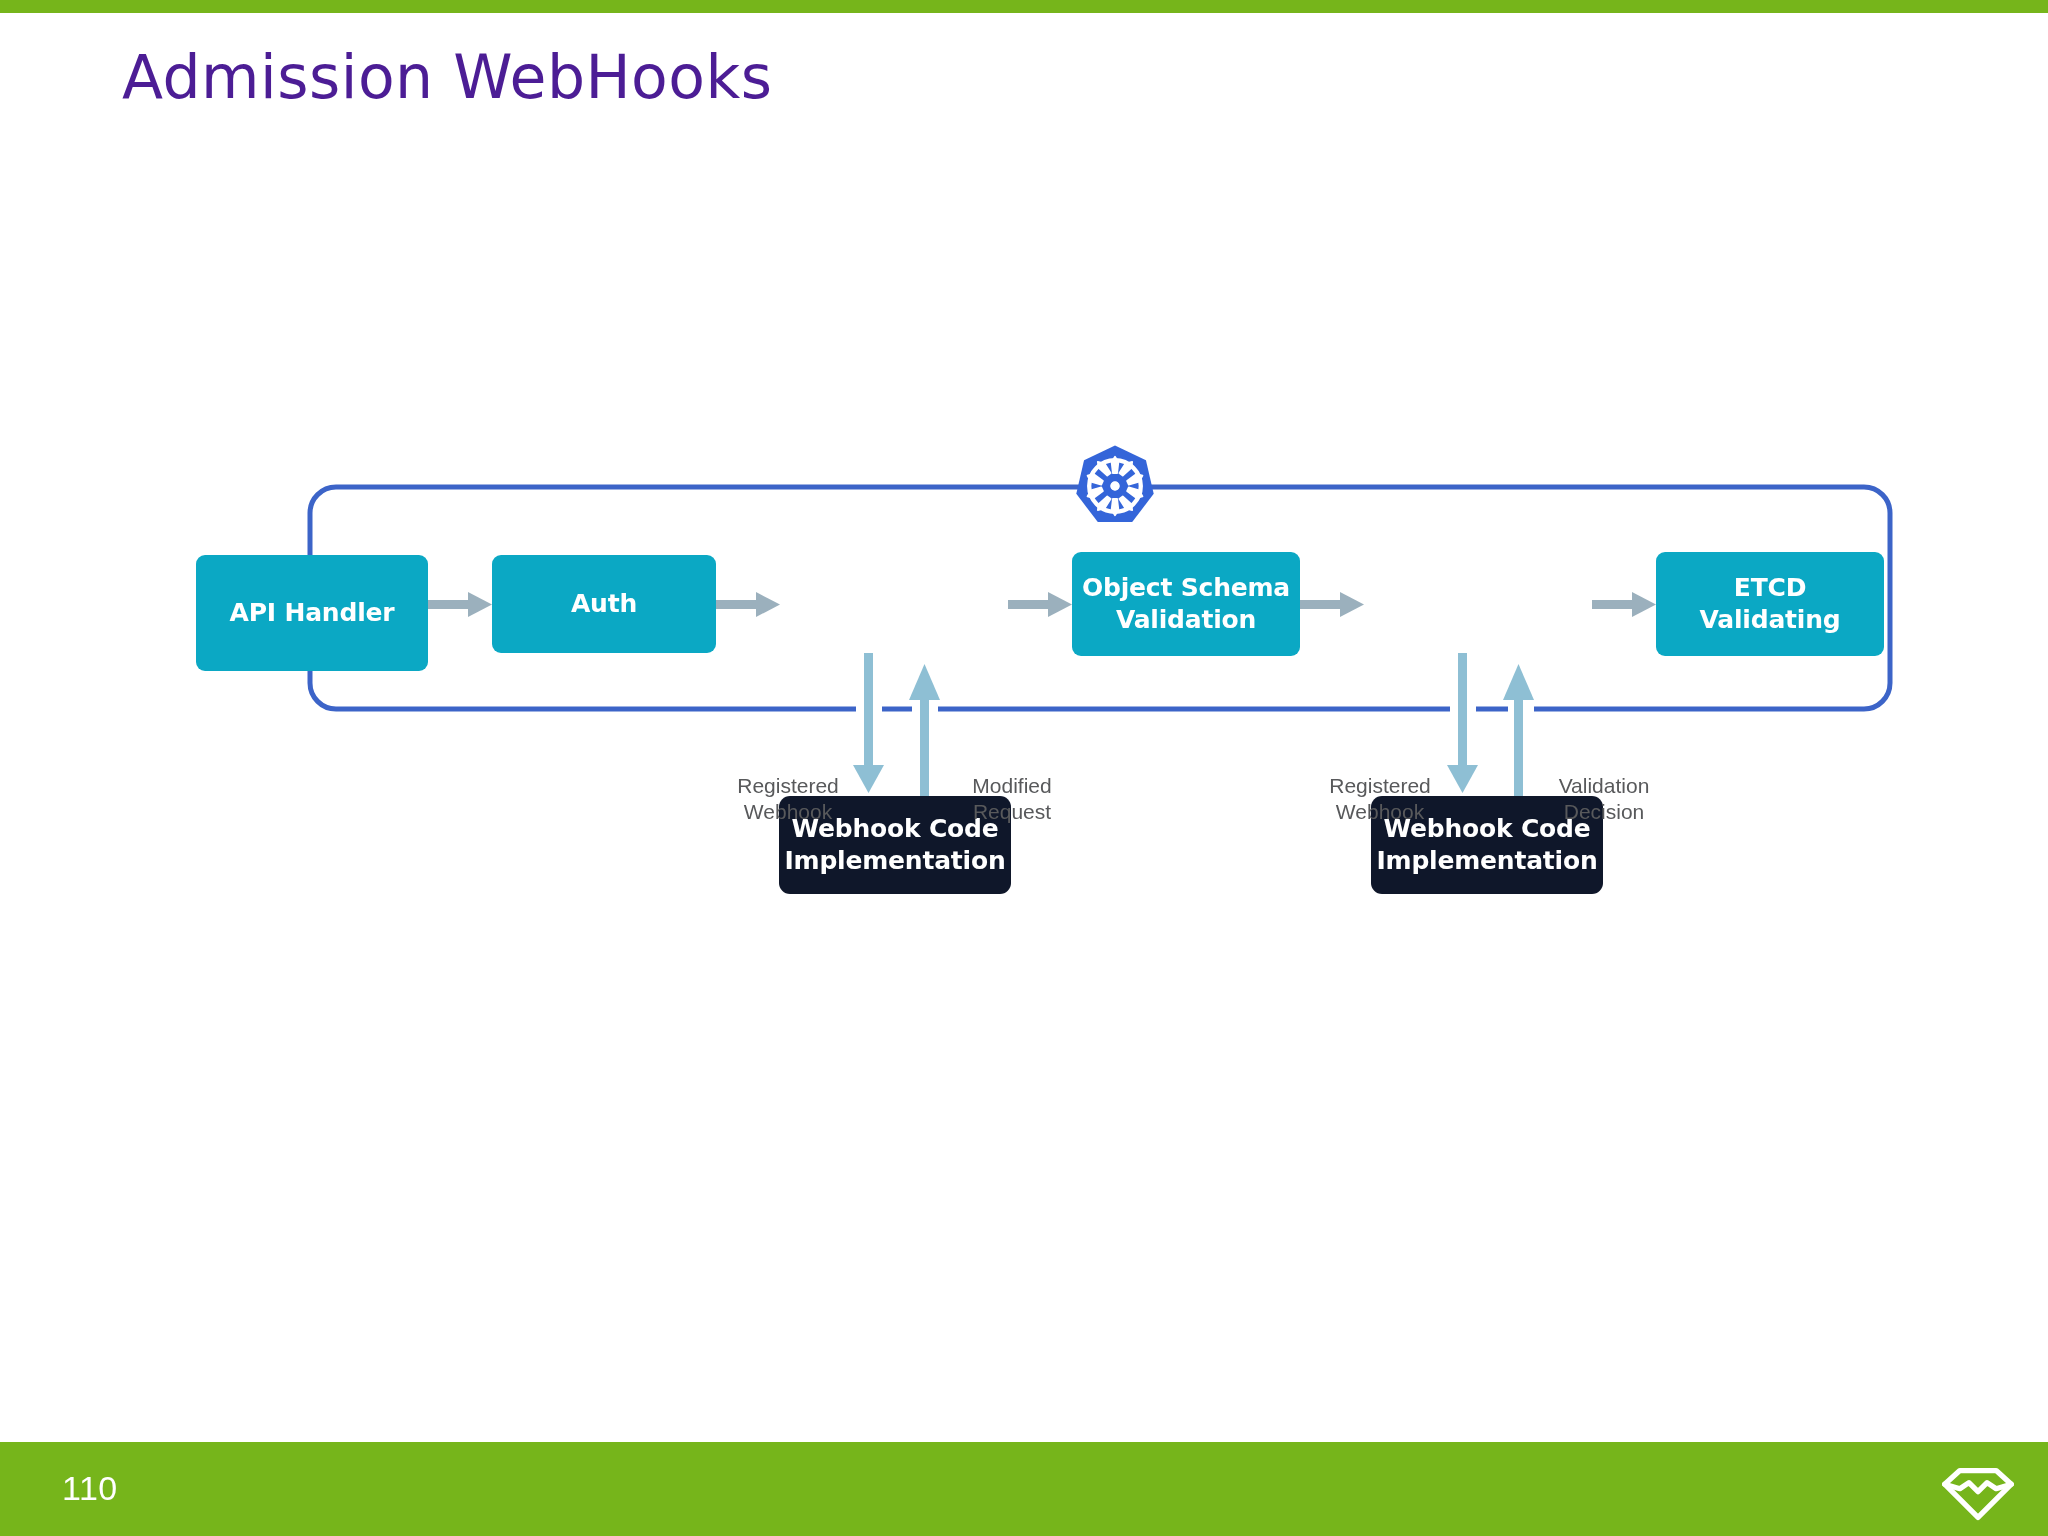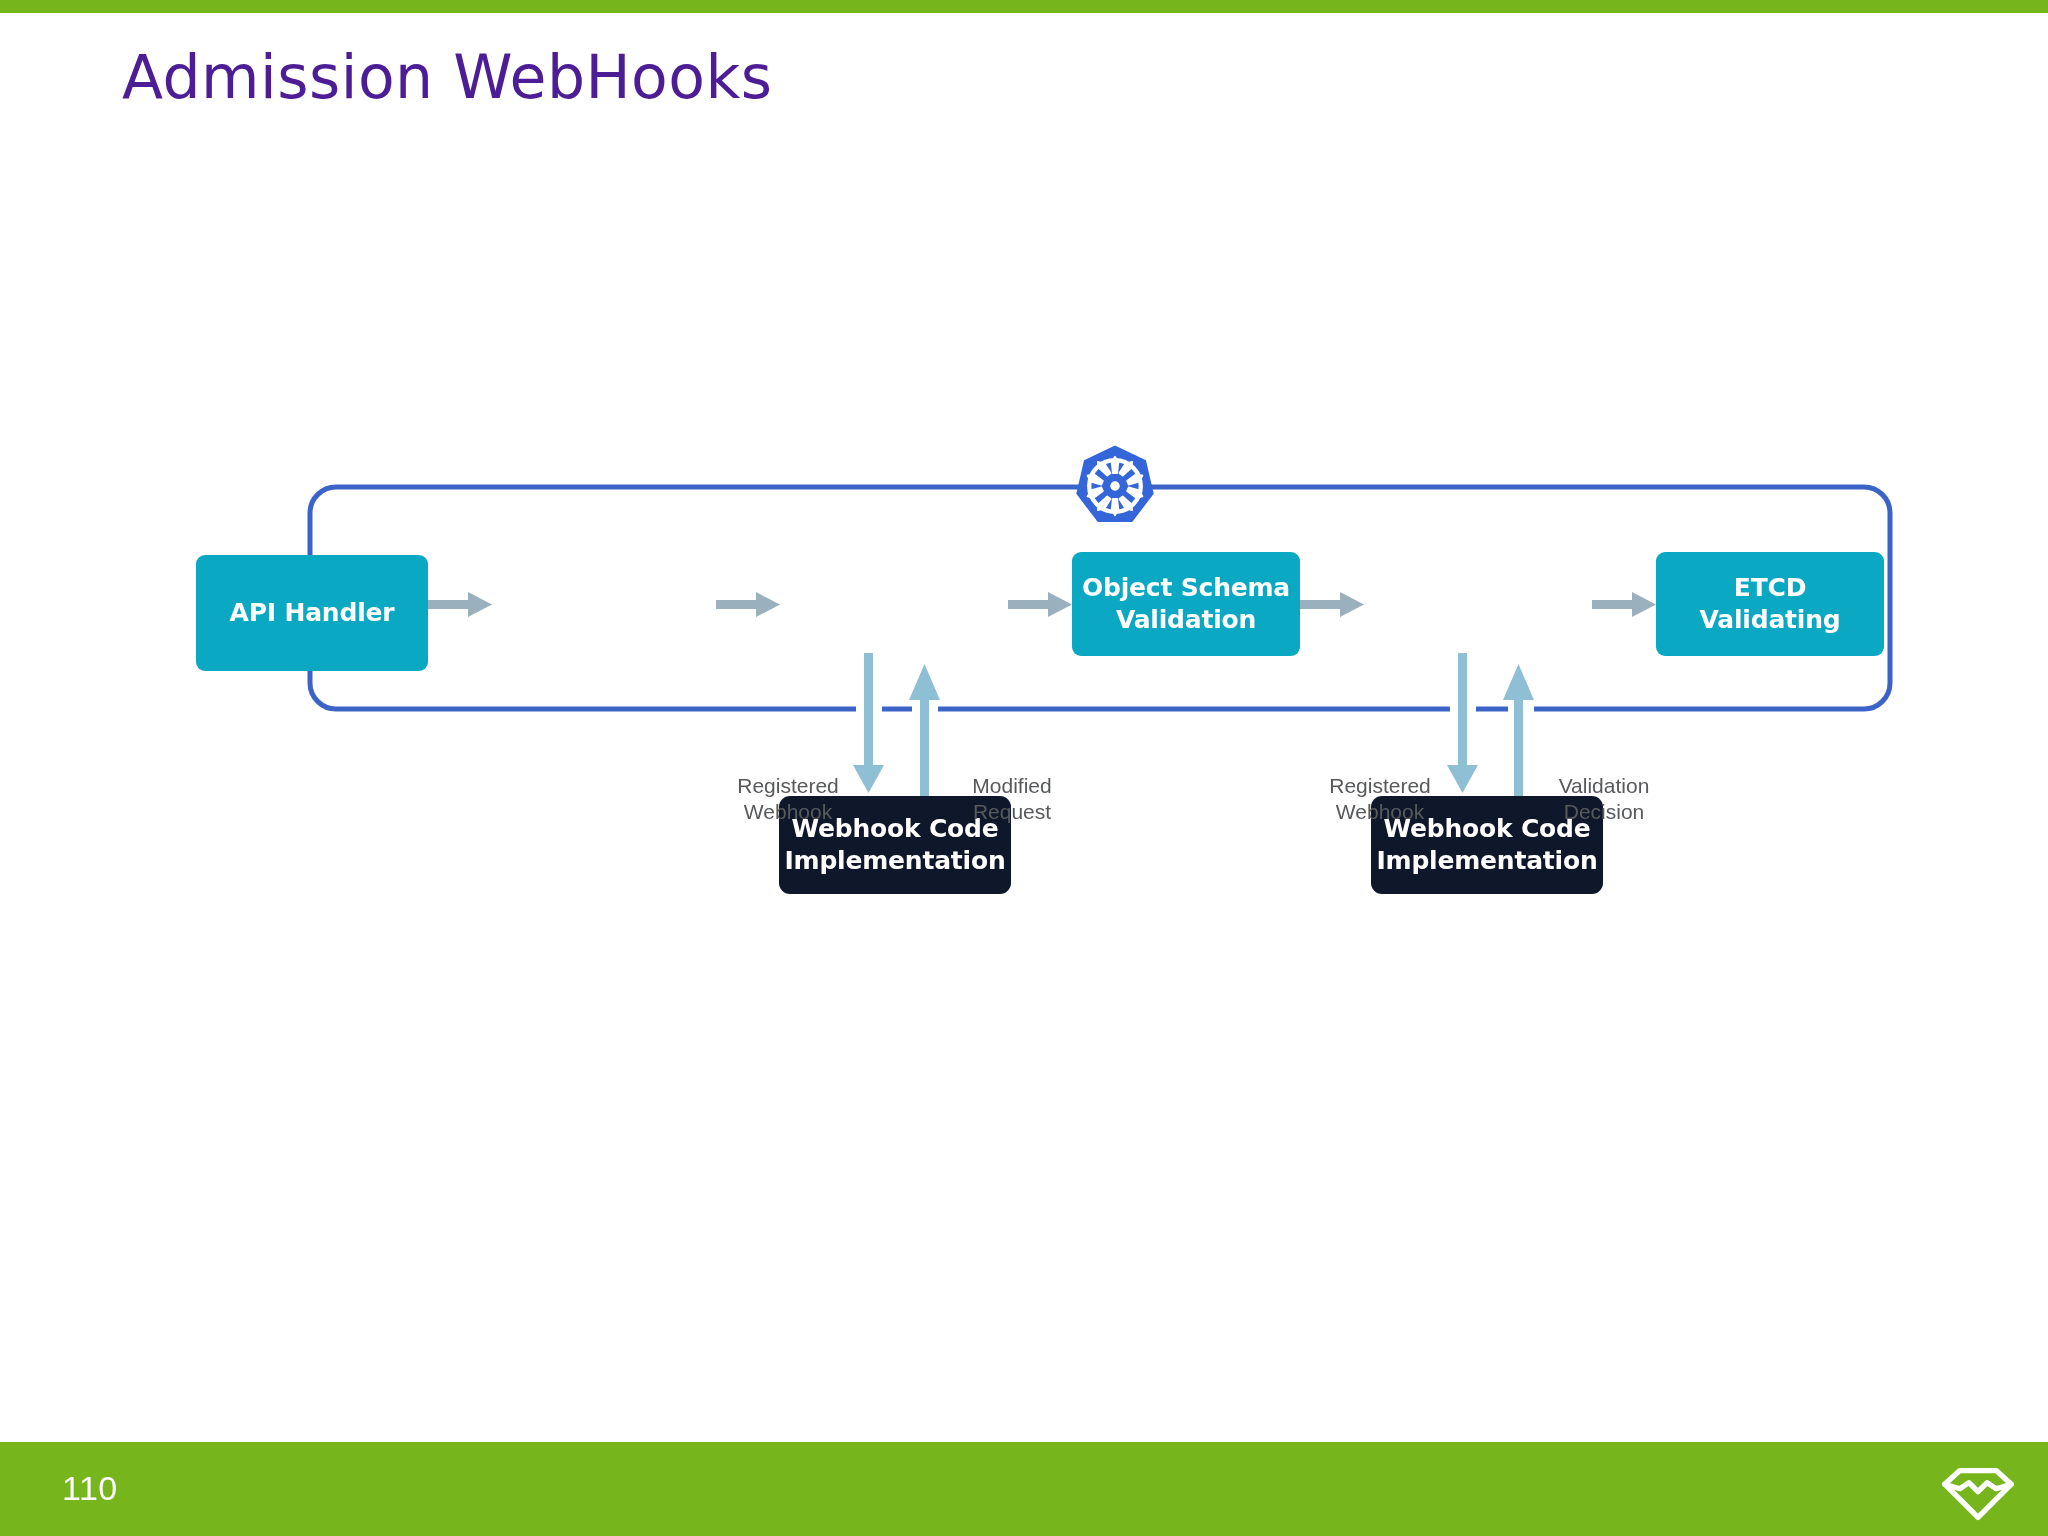--- a/index.html
+++ b/index.html
@@ -197,20 +197,23 @@
       <path d="M30 22 L38 24 L45 35 L41 38 L31 29 Z"></path>
     </g>
     <circle cx="50" cy="50" r="30" fill="none" stroke="#ffffff" stroke-width="5"></circle>
     <circle cx="50" cy="50" r="5" fill="#ffffff"></circle>
   </svg>
 
   <div class="pbox" style="left:196px; top:555px; width:232px; height:116px;">
     <span>API Handler</span>
   </div>
 
+  <div class="pbox" style="left:492px; top:555px; width:224px; height:98px;">
+    <span>Auth</span>
+  </div>
 
 
   <div class="pbox" style="left:1072px; top:552px; width:228px; height:104px;">
     <span>Object Schema
 Validation</span>
   </div>
 
 
   <div class="pbox" style="left:1656px; top:552px; width:228px; height:104px;">
     <span>ETCD

